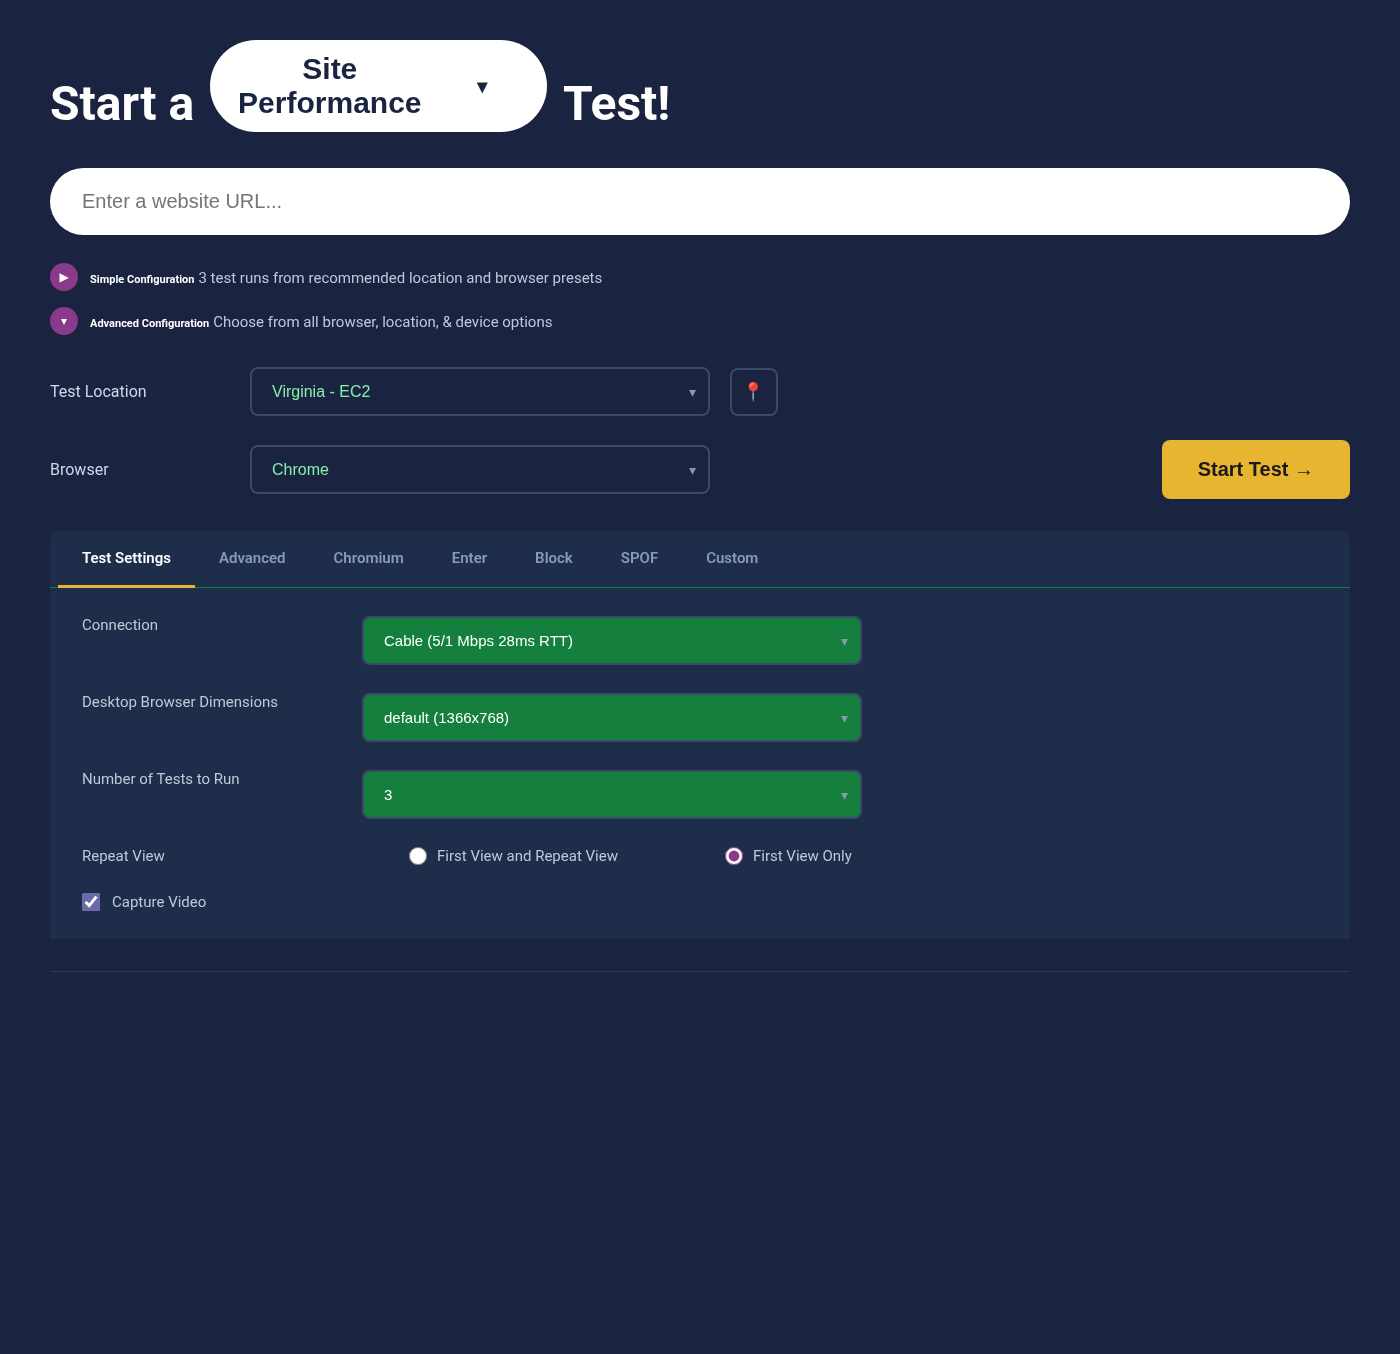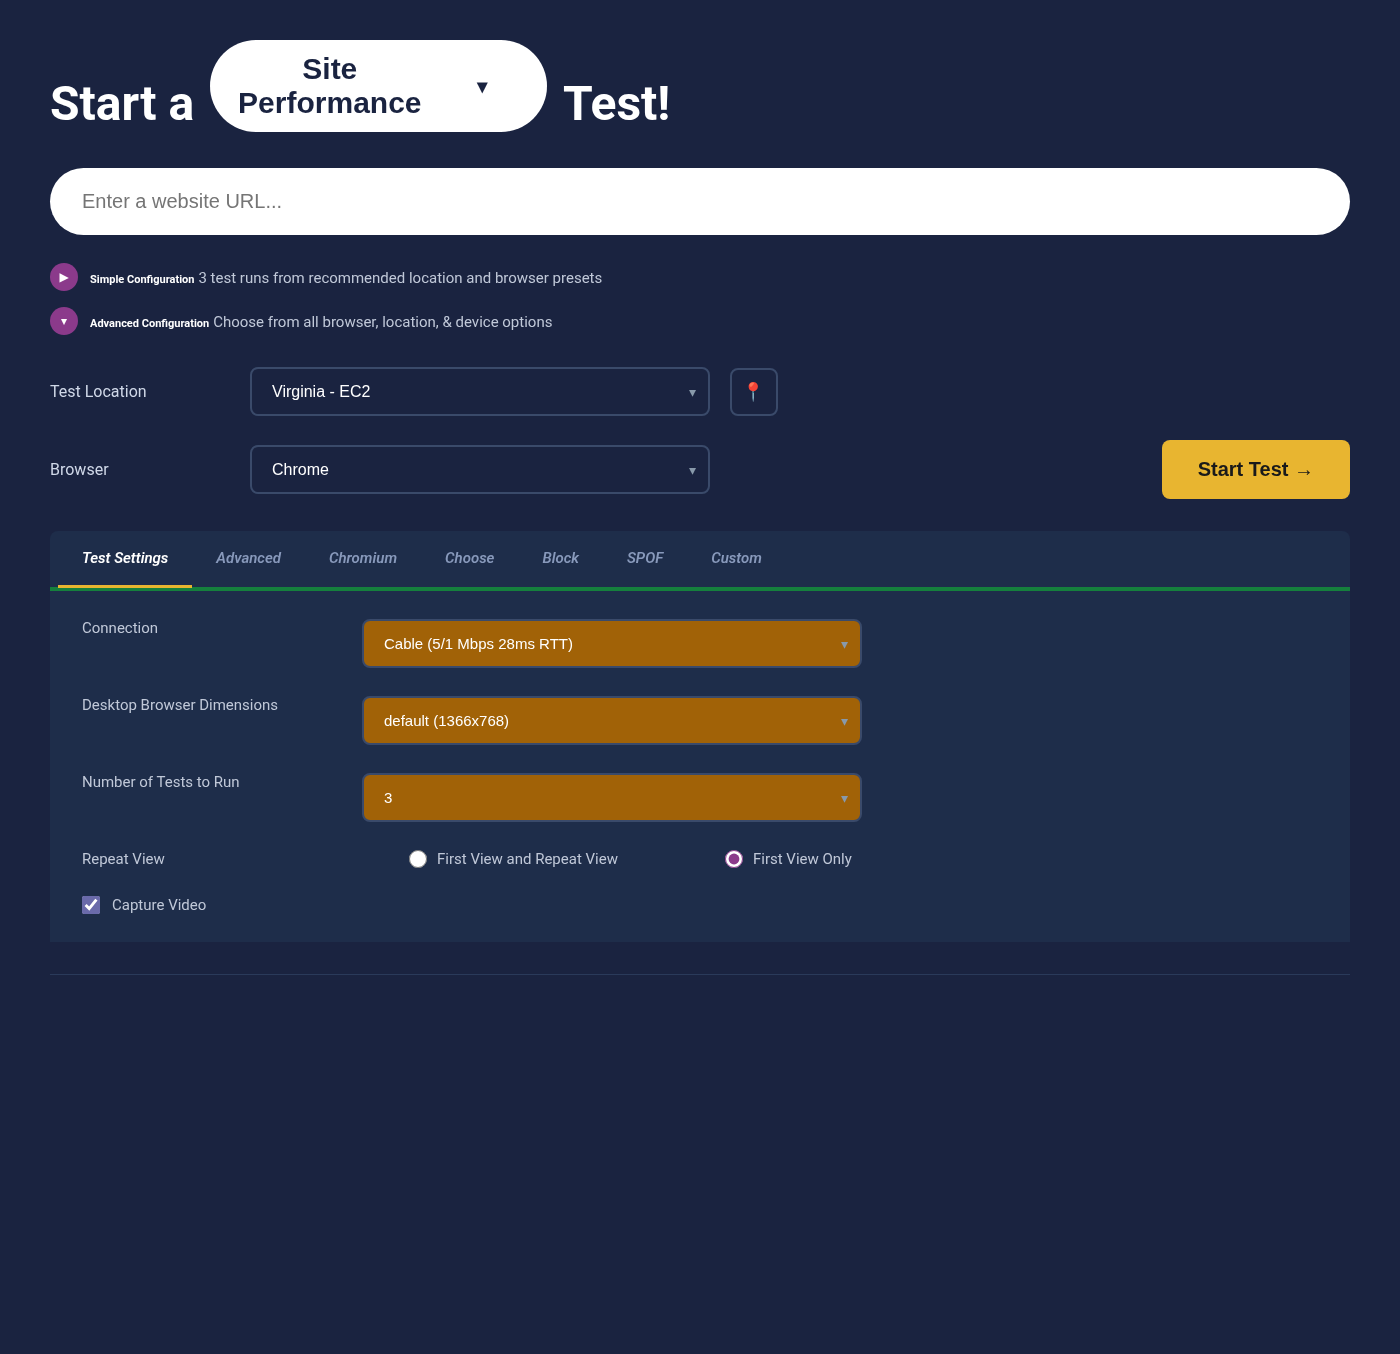--- a/index.html
+++ b/index.html
@@ -124,21 +124,21 @@
       flex: 1;
       max-width: 460px;
     }
 
     .select-field {
       width: 100%;
       padding: 14px 20px;
       border-radius: 8px;
       border: 2px solid #3a4a6a;
       background: #1a2340;
-      color: #ffffff;
+      color: #86efac;
       font-size: 16px;
       appearance: none;
       cursor: pointer;
       outline: none;
     }
 
     .select-arrow {
       position: absolute;
       right: 14px;
       top: 50%;
@@ -185,23 +185,22 @@
     
     .tabs-container {
       background: #1e2d4a;
       border-radius: 8px 8px 0 0;
       padding: 0;
       margin-top: 8px;
     }
 
     .tabs-nav {
       display: flex;
-      border-bottom: 4px solid #15803d;
+      border-bottom: 1px solid #15803d;
       padding: 0 8px;
-      font-style: italic;
     }
 
     .tab-item {
       padding: 18px 24px;
       font-size: 15px;
       font-weight: 600;
       color: #8899bb;
       cursor: pointer;
       border-bottom: 3px solid transparent;
       margin-bottom: -1px;
@@ -229,21 +228,21 @@
       color: #c0c8d8;
       min-width: 260px;
     }
 
     .setting-select {
       width: 100%;
       max-width: 500px;
       padding: 14px 20px;
       border-radius: 8px;
       border: 2px solid #3a4a6a;
-      background: #a16207;
+      background: #15803d;
       color: #ffffff;
       font-size: 15px;
       appearance: none;
       cursor: pointer;
       outline: none;
     }
 
     .select-wrap {
       position: relative;
       flex: 1;
@@ -377,21 +376,21 @@
     </div>
     <button class="start-test-btn">Start Test →</button>
   </div>
 </div>
 
 <div class="tabs-container">
   <div class="tabs-nav">
     <div class="tab-item active">Test Settings</div>
     <div class="tab-item">Advanced</div>
     <div class="tab-item">Chromium</div>
-    <div class="tab-item">Choose</div>
+    <div class="tab-item">Enter</div>
     <div class="tab-item">Block</div>
     <div class="tab-item">SPOF</div>
     <div class="tab-item">Custom</div>
   </div>
 
   <div class="tab-content">
 
     <div class="setting-row">
       <span class="setting-label">Connection</span>
       <div class="select-wrap">

